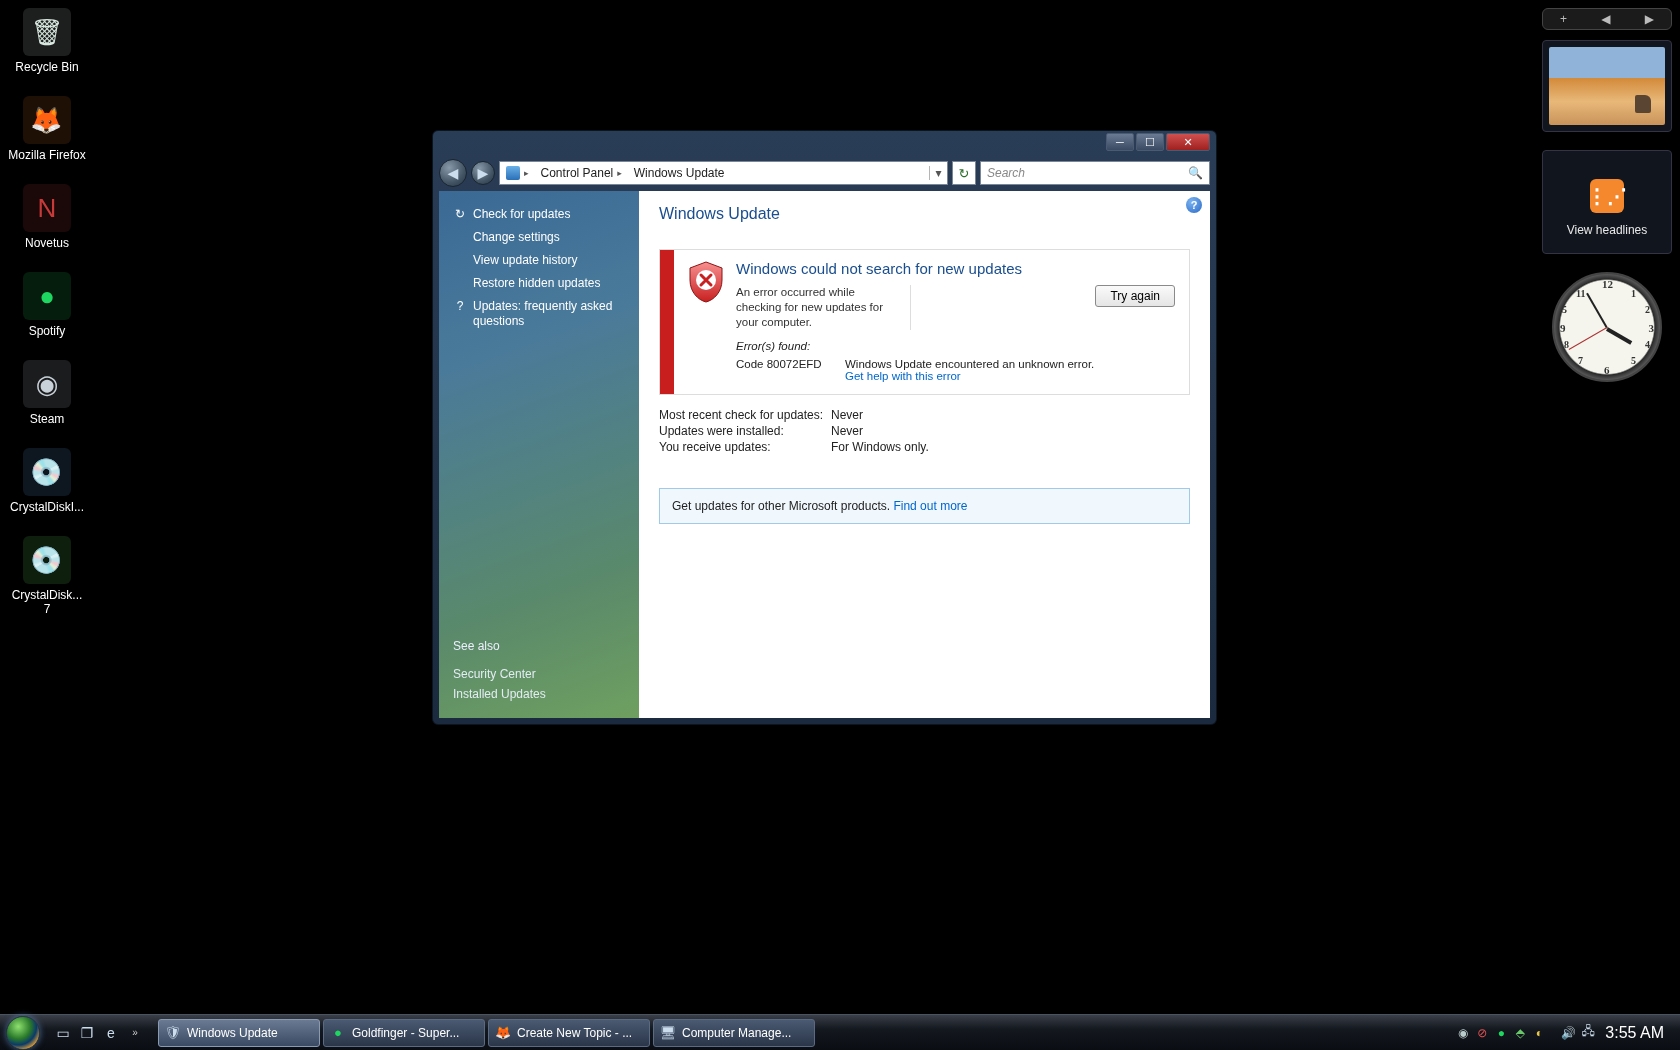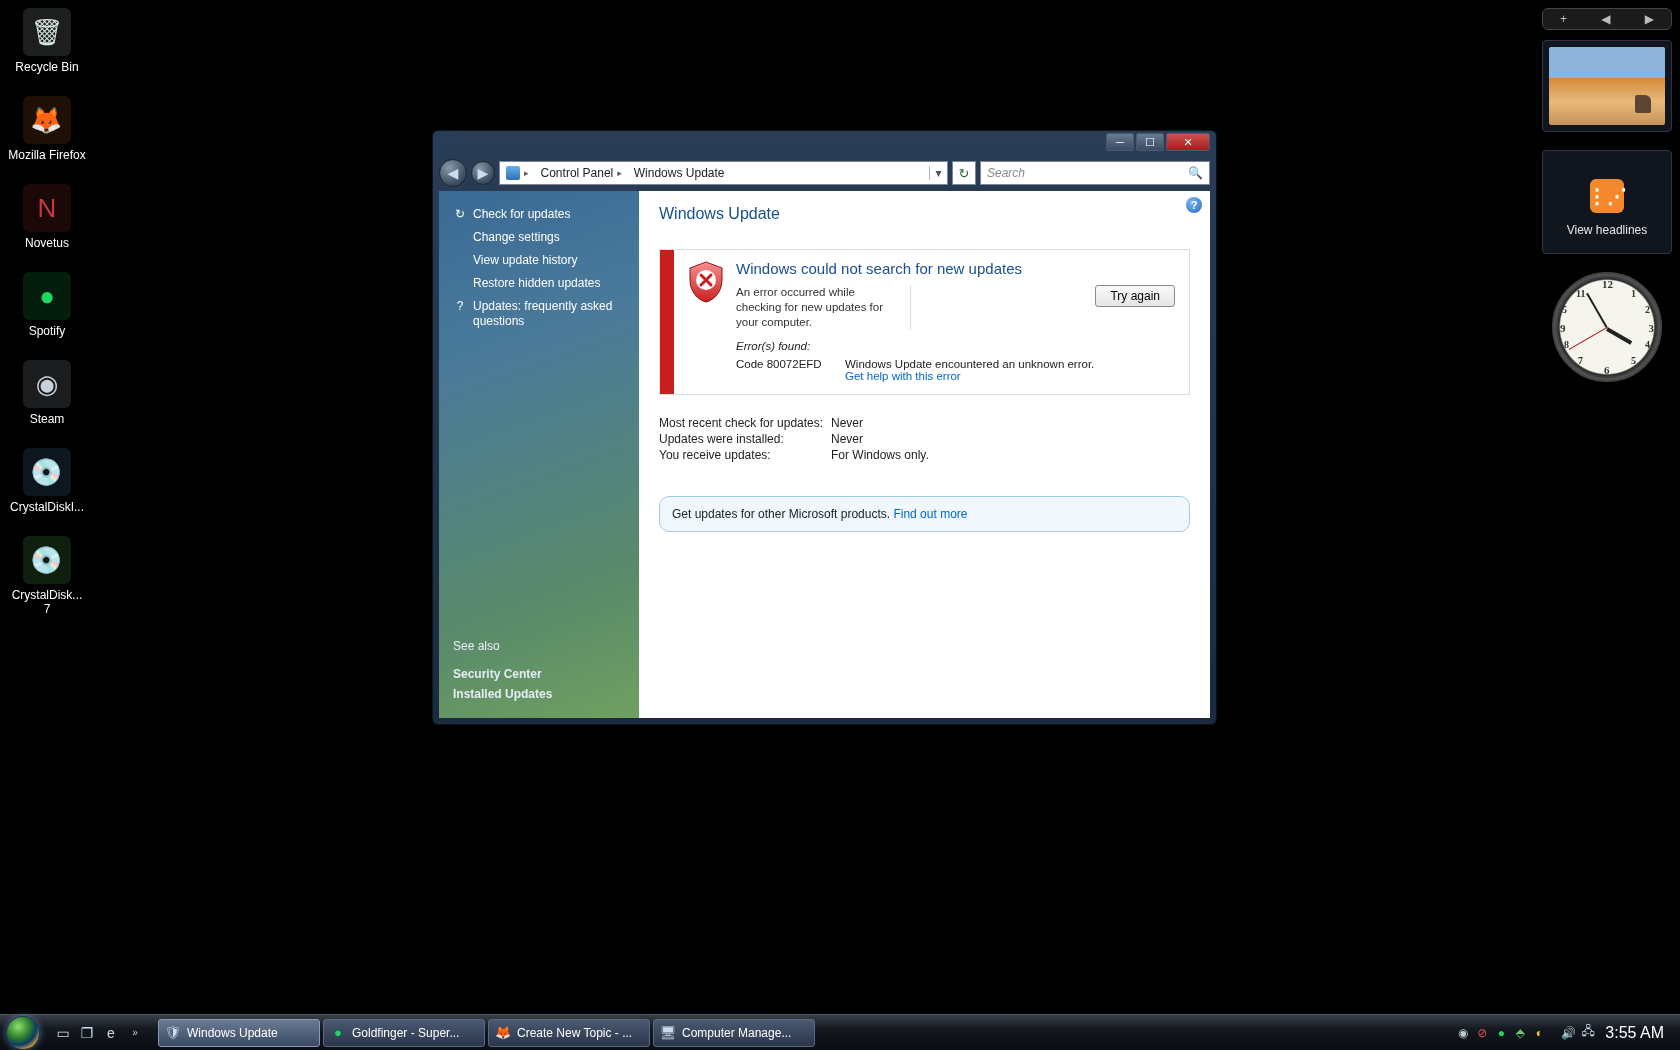--- a/index.html
+++ b/index.html
@@ -44,47 +44,47 @@
   .refresh{width:24px;height:24px;background:#fff;border:1px solid #7a8696;display:flex;align-items:center;justify-content:center;color:#2a6e2a;font-size:13px;}
   .search{width:230px;height:24px;background:#fff;border:1px solid #7a8696;display:flex;align-items:center;padding:0 6px;color:#888;font-style:italic;font-size:12px;position:relative;}
   .search .mag{position:absolute;right:6px;color:#2a5aaa;font-style:normal;}
 
   .body{display:flex;height:calc(100% - 54px);margin-top:4px;background:#fff;}
   .sidebar{width:200px;background:linear-gradient(160deg,#3a6a95 0%,#4a7a9a 30%,#5a8a6a 75%,#6fa060 100%);color:#fff;font-size:12px;padding:12px 14px;position:relative;}
   .sidebar .item{display:flex;gap:6px;padding:4px 0;cursor:pointer;line-height:15px;}
   .sidebar .item .ico{width:14px;text-align:center;flex-shrink:0;}
   .sidebar .seealso{position:absolute;bottom:14px;left:14px;right:14px;}
   .sidebar .seealso .hdr{font-weight:normal;color:#eef;margin-bottom:8px;}
-  .sidebar .seealso div{padding:3px 0;cursor:pointer;color:#e4ecf4;font-weight:bold;}
+  .sidebar .seealso div{padding:3px 0;cursor:pointer;color:#e4ecf4;}
 
   .content{flex:1;padding:14px 20px 14px 20px;color:#222;font-size:12px;position:relative;}
   .help-ico{position:absolute;top:6px;right:8px;width:16px;height:16px;border-radius:50%;background:radial-gradient(circle at 35% 30%,#7ab3f0,#2a6ac8);color:#fff;font-size:11px;font-weight:bold;display:flex;align-items:center;justify-content:center;cursor:pointer;}
   .content h1{color:#1a4e8e;font-size:16px;font-weight:normal;margin-bottom:26px;}
 
-  .errbox{border:1px solid #ddd;display:flex;margin-bottom:20px;}
+  .errbox{border:1px solid #ddd;display:flex;margin-bottom:12px;}
   .errbox .redbar{width:14px;background:#c81e1e;}
   .errbox .inner{flex:1;padding:10px 14px 12px 12px;display:flex;gap:10px;}
   .shield{width:40px;height:44px;flex-shrink:0;position:relative;}
   .shield svg{width:40px;height:44px;}
   .errcontent{flex:1;}
   .errtitle{color:#1a4e8e;font-size:15px;margin-bottom:8px;}
   .errrow{display:flex;gap:6px;align-items:flex-start;justify-content:flex-end;}
   .errmsg{width:175px;border-right:1px solid #ddd;padding-right:12px;font-size:11.5px;line-height:15px;color:#333;}
   .tryagain{margin-left:auto;align-self:flex-start;}
   .tryagain button{padding:3px 14px;font-size:12px;background:linear-gradient(#fafafa,#e5e5e5);border:1px solid #8a8a8a;border-radius:3px;cursor:pointer;}
   .errfound{margin-top:10px;font-style:italic;font-size:11.5px;}
   .codeline{margin-top:6px;font-size:11.5px;display:flex;gap:14px;}
   .codeline .code{min-width:95px;}
   .getHelp{color:#0066cc;cursor:pointer;}
 
   .statusgrid{margin-bottom:33px;}
   .statusgrid .row{display:flex;font-size:12px;padding:1px 0;}
   .statusgrid .lbl{width:172px;}
 
-  .infobox{border:1px solid #9fcbe8;background:#f0f8fe;padding:10px 12px;font-size:12px;border-radius:10px;}
+  .infobox{border:1px solid #9fcbe8;background:#f0f8fe;padding:10px 12px;font-size:12px;border-radius:0;}
   .infobox a{color:#0066cc;cursor:pointer;}
 
   
   .taskbar{position:absolute;left:0;right:0;bottom:0;height:36px;background:linear-gradient(#3a3f48,#14181f 40%,#0a0d12);display:flex;align-items:center;padding-right:6px;border-top:1px solid #4a5360;}
   .start{width:46px;height:36px;display:flex;align-items:center;justify-content:center;cursor:pointer;}
   .orb{width:34px;height:34px;border-radius:50%;background:radial-gradient(circle at 35% 30%,#8fe06f,#2a7a2a 40%,#0a3a6a 60%,#e8a030 80%);border:1px solid #2a3a4a;box-shadow:0 0 6px rgba(120,180,255,.5);}
   .ql{display:flex;gap:2px;padding:0 6px;align-items:center;}
   .ql-item{width:22px;height:24px;display:flex;align-items:center;justify-content:center;font-size:14px;cursor:pointer;color:#cde;border-radius:2px;}
   .ql .chev{font-size:10px;color:#ccc;}
   .tasks{display:flex;gap:3px;padding-left:6px;}

